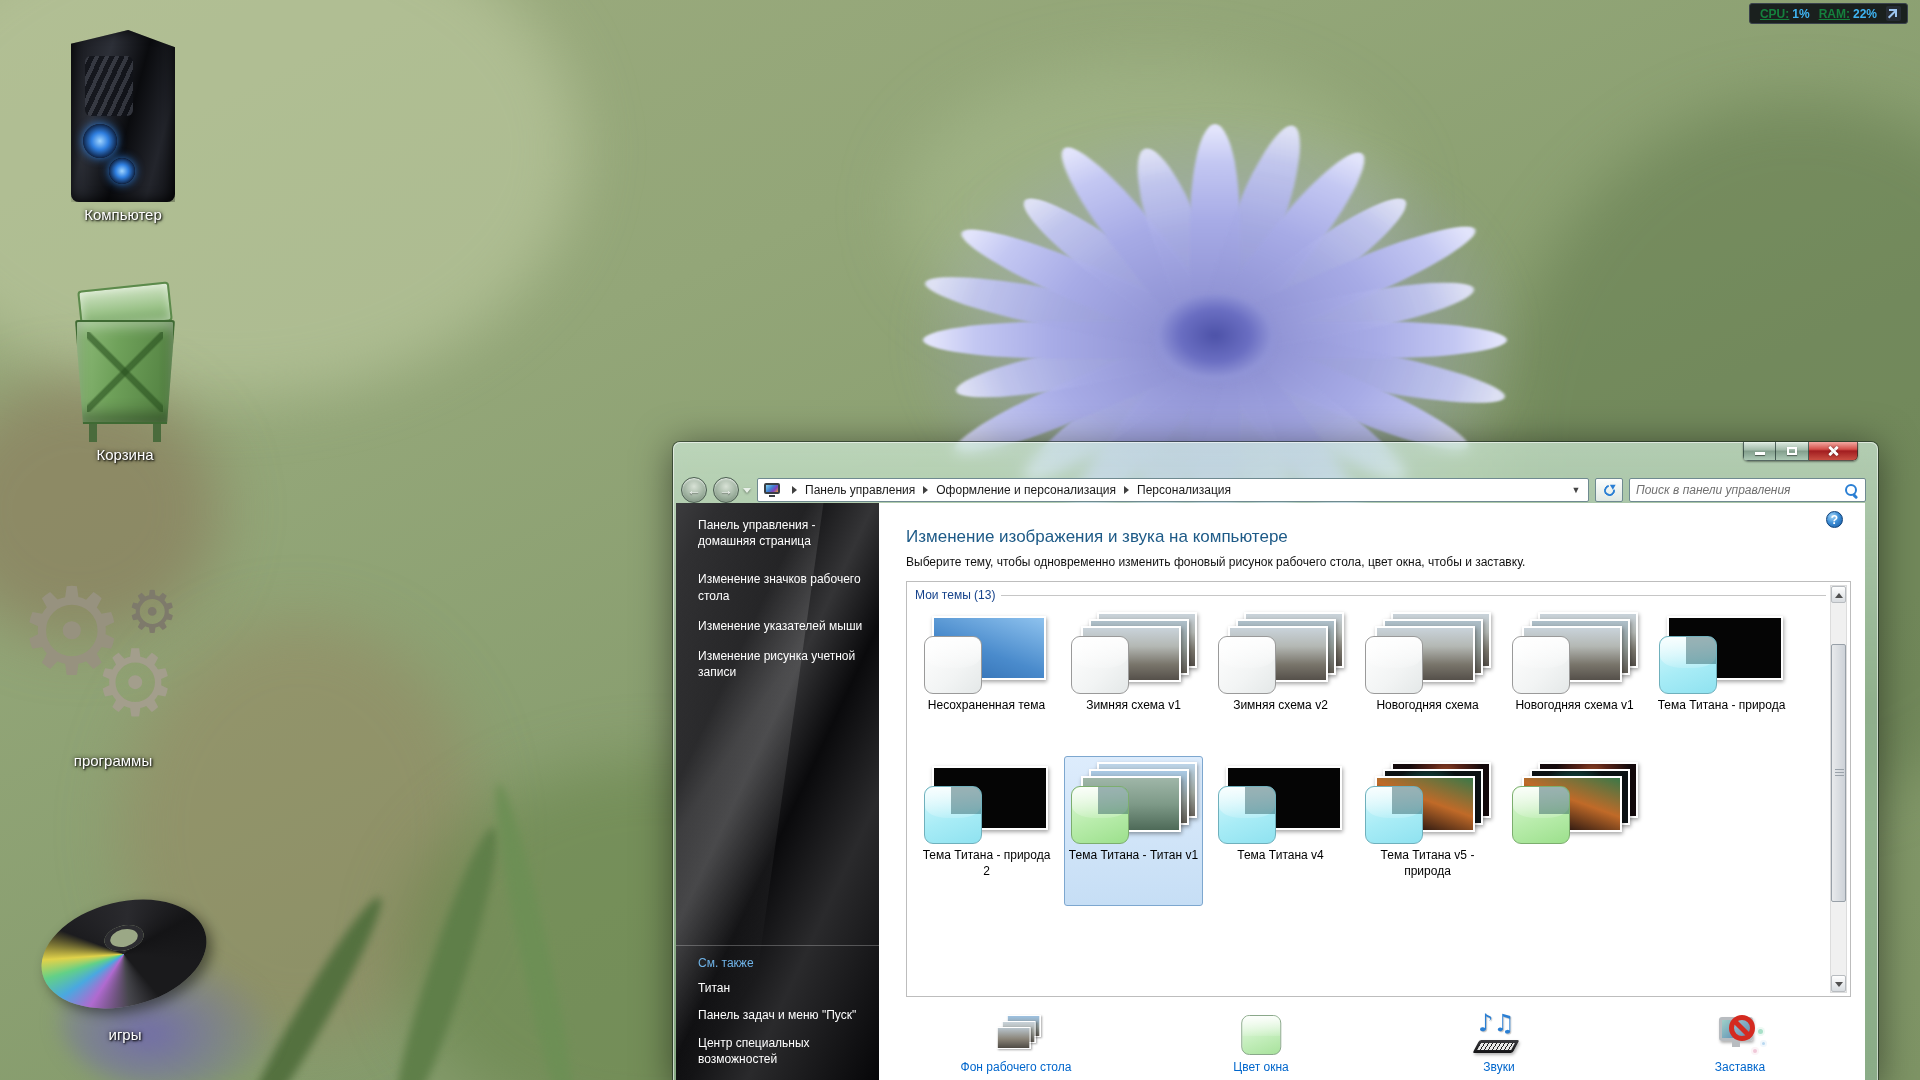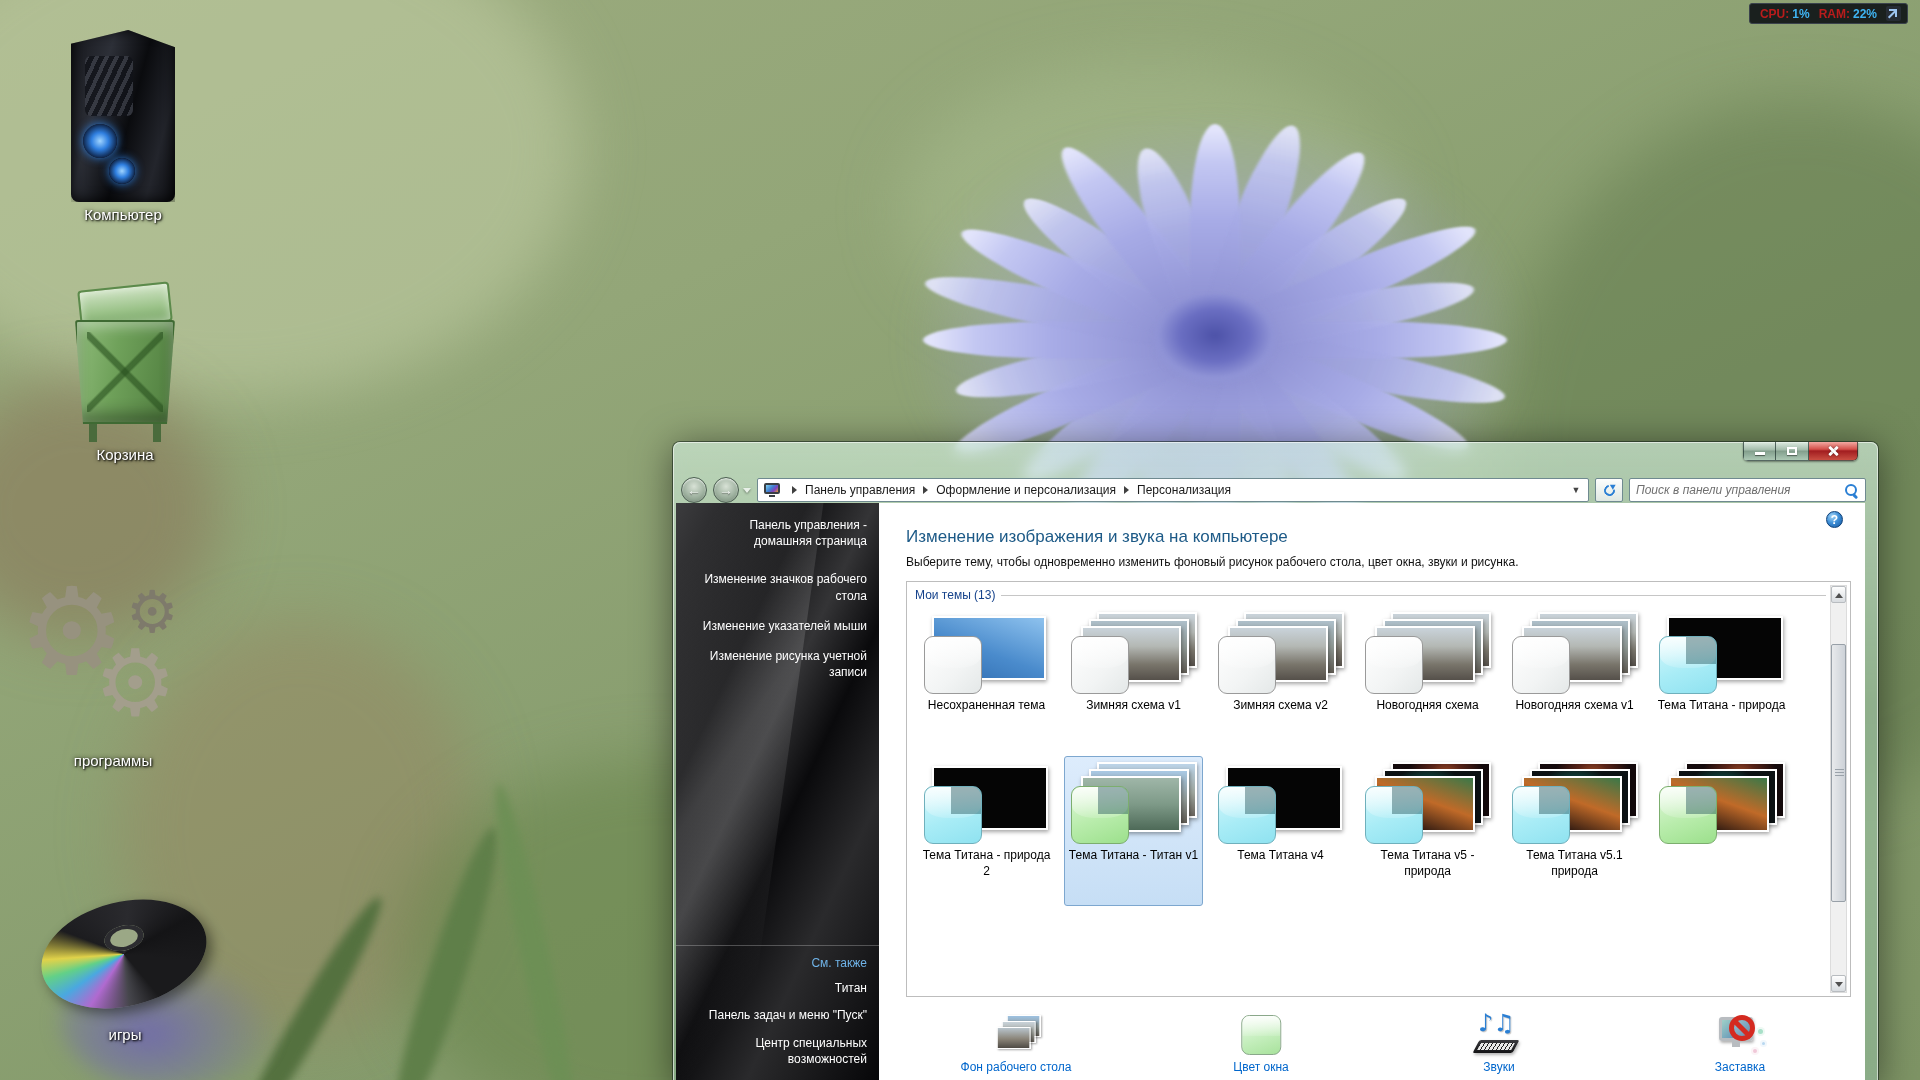--- a/index.html
+++ b/index.html
@@ -22,21 +22,21 @@
   .flower-center { position:absolute; left:-62px; top:-62px; width:124px; height:124px; border-radius:50%;
     background:radial-gradient(circle at 50% 45%, #4d52a8 0%, #6a6ec2 38%, #9094d6 62%, rgba(144,148,214,0) 75%); filter:blur(2px); }
   .stem { position:absolute; left:1195px; top:430px; width:26px; height:420px; background:linear-gradient(to bottom,#6e8a55,#5d7a48); filter:blur(8px); }
   .mini-flower { position:absolute; left:60px; top:950px; width:220px; height:140px; border-radius:50%;
     background:radial-gradient(ellipse at 40% 60%, rgba(110,100,180,.85), rgba(110,100,180,0) 70%); filter:blur(10px); }
 
   
   .sysmon { position:absolute; top:3px; right:12px; height:21px; display:flex; align-items:center; gap:9px;
     background:rgba(10,14,18,.88); border:1px solid #3a424c; border-radius:3px; padding:0 6px 0 10px;
     font-size:12px; font-weight:bold; }
-  .sysmon .lbl { color:#b91c1c; }
+  .sysmon .lbl { color:#15803d;text-decoration:underline; }
   .sysmon .val { color:#3fb4f2; margin-left:3px; }
   .sysmon .grp { display:flex; align-items:center; }
   .sysmon .launch { width:15px; height:15px; background:#262c34; border-radius:2px; position:relative; }
   .sysmon .launch i { position:absolute; left:3px; top:3px; width:8px; height:8px;
     border-top:2px solid #9cc4f0; border-right:2px solid #9cc4f0; }
   .sysmon .launch i::after { content:""; position:absolute; right:0px; top:-1px; width:10px; height:2px;
     background:#9cc4f0; transform:rotate(-45deg); transform-origin:right top; }
 
   
   .dicon { position:absolute; width:190px; text-align:center; cursor:default; }
@@ -120,21 +120,21 @@
     display:flex; align-items:center; padding:0 6px; flex:0 0 auto; }
   .searchbox input { flex:1; border:none; outline:none; font-size:12px; font-style:italic; color:#333; font-family:"Liberation Sans",sans-serif; background:transparent; }
   .searchbox input::placeholder { color:#707070; font-style:italic; }
   .mag { position:relative; width:16px; height:16px; flex:0 0 auto; }
   .mag::before { content:""; position:absolute; left:2px; top:2px; width:8px; height:8px; border:2px solid #2a7fd4; border-radius:50%; }
   .mag::after { content:""; position:absolute; left:11px; top:11px; width:6px; height:3px; background:#2a7fd4; border-radius:2px; transform:rotate(45deg); transform-origin:left top; }
 
   
   .winbody { position:absolute; left:3px; right:13px; top:61px; bottom:7px; display:flex; overflow:hidden; background:#fff; }
   .sidebar { width:203px; flex:0 0 auto; position:relative; color:#fff; font-size:12px; overflow:hidden;
-    background:linear-gradient(115deg,#3c3c3e 0%,#111113 28%,#343436 42%,#0a0a0c 55%,#2a2a2c 72%,#060608 100%);text-align:right; }
+    background:linear-gradient(115deg,#3c3c3e 0%,#111113 28%,#343436 42%,#0a0a0c 55%,#2a2a2c 72%,#060608 100%); }
   .sidebar::before { content:""; position:absolute; left:-40%; top:-10%; width:90%; height:130%;
     background:linear-gradient(115deg, rgba(255,255,255,0) 20%, rgba(255,255,255,.14) 50%, rgba(255,255,255,0) 80%); transform:rotate(8deg); }
   .side-links { position:relative; padding:14px 12px 0 22px; }
   .side-item { margin-bottom:14px; line-height:1.35; cursor:pointer; }
   .side-item.first { margin-bottom:22px; }
   .side-bottom { position:absolute; left:0; right:0; bottom:0; padding:10px 12px 2px 22px; border-top:1px solid rgba(255,255,255,.25); }
   .see-also { color:#6fb3e8; margin-bottom:10px; }
   .side-bottom .side-item { margin-bottom:11px; }
 
   .content { position:relative; flex:1 1 auto; background:#fff; font-size:12px; color:#000; }
@@ -370,21 +370,21 @@
         <div class="see-also">См. также</div>
         <div class="side-item">Титан</div>
         <div class="side-item">Панель задач и меню "Пуск"</div>
         <div class="side-item">Центр специальных возможностей</div>
       </div>
     </div>
 
     <div class="content">
       <div class="help-ico">?</div>
       <div class="page-title">Изменение изображения и звука на компьютере</div>
-      <div class="page-sub">Выберите тему, чтобы одновременно изменить фоновый рисунок рабочего стола, цвет окна, звуки и рисунка.</div>
+      <div class="page-sub">Выберите тему, чтобы одновременно изменить фоновый рисунок рабочего стола, цвет окна, чтобы и заставку.</div>
 
       <div class="groupbox">
         <div class="group-head">
           <span class="group-label">Мои темы (13)</span>
           <span class="group-line"></span>
         </div>
 
         <div class="tiles">
           <div class="tile" data-thumb="sky" data-swatch="white" data-sel="false">
             <div class="thumbwrap">
@@ -480,31 +480,20 @@
           <div class="tile" data-thumb="space" data-swatch="cyan" data-sel="false">
             <div class="thumbwrap">
                 <div class="stack">
                   <i class="p3"></i>
                   <i class="p2"></i>
                   <i class="p1"></i>
                 </div>
                 <div class="swatch"></div>
               </div>
             <div class="tlabel">Тема Титана v5 - природа</div>
-          </div>
-          <div class="tile" data-thumb="space" data-swatch="cyan" data-sel="false">
-            <div class="thumbwrap">
-                <div class="stack">
-                  <i class="p3"></i>
-                  <i class="p2"></i>
-                  <i class="p1"></i>
-                </div>
-                <div class="swatch"></div>
-              </div>
-            <div class="tlabel">Тема Титана v5.1 природа</div>
           </div>
           <div class="tile" data-thumb="space" data-swatch="green" data-sel="false">
             <div class="thumbwrap">
                 <div class="stack">
                   <i class="p3"></i>
                   <i class="p2"></i>
                   <i class="p1"></i>
                 </div>
                 <div class="swatch"></div>
               </div>

